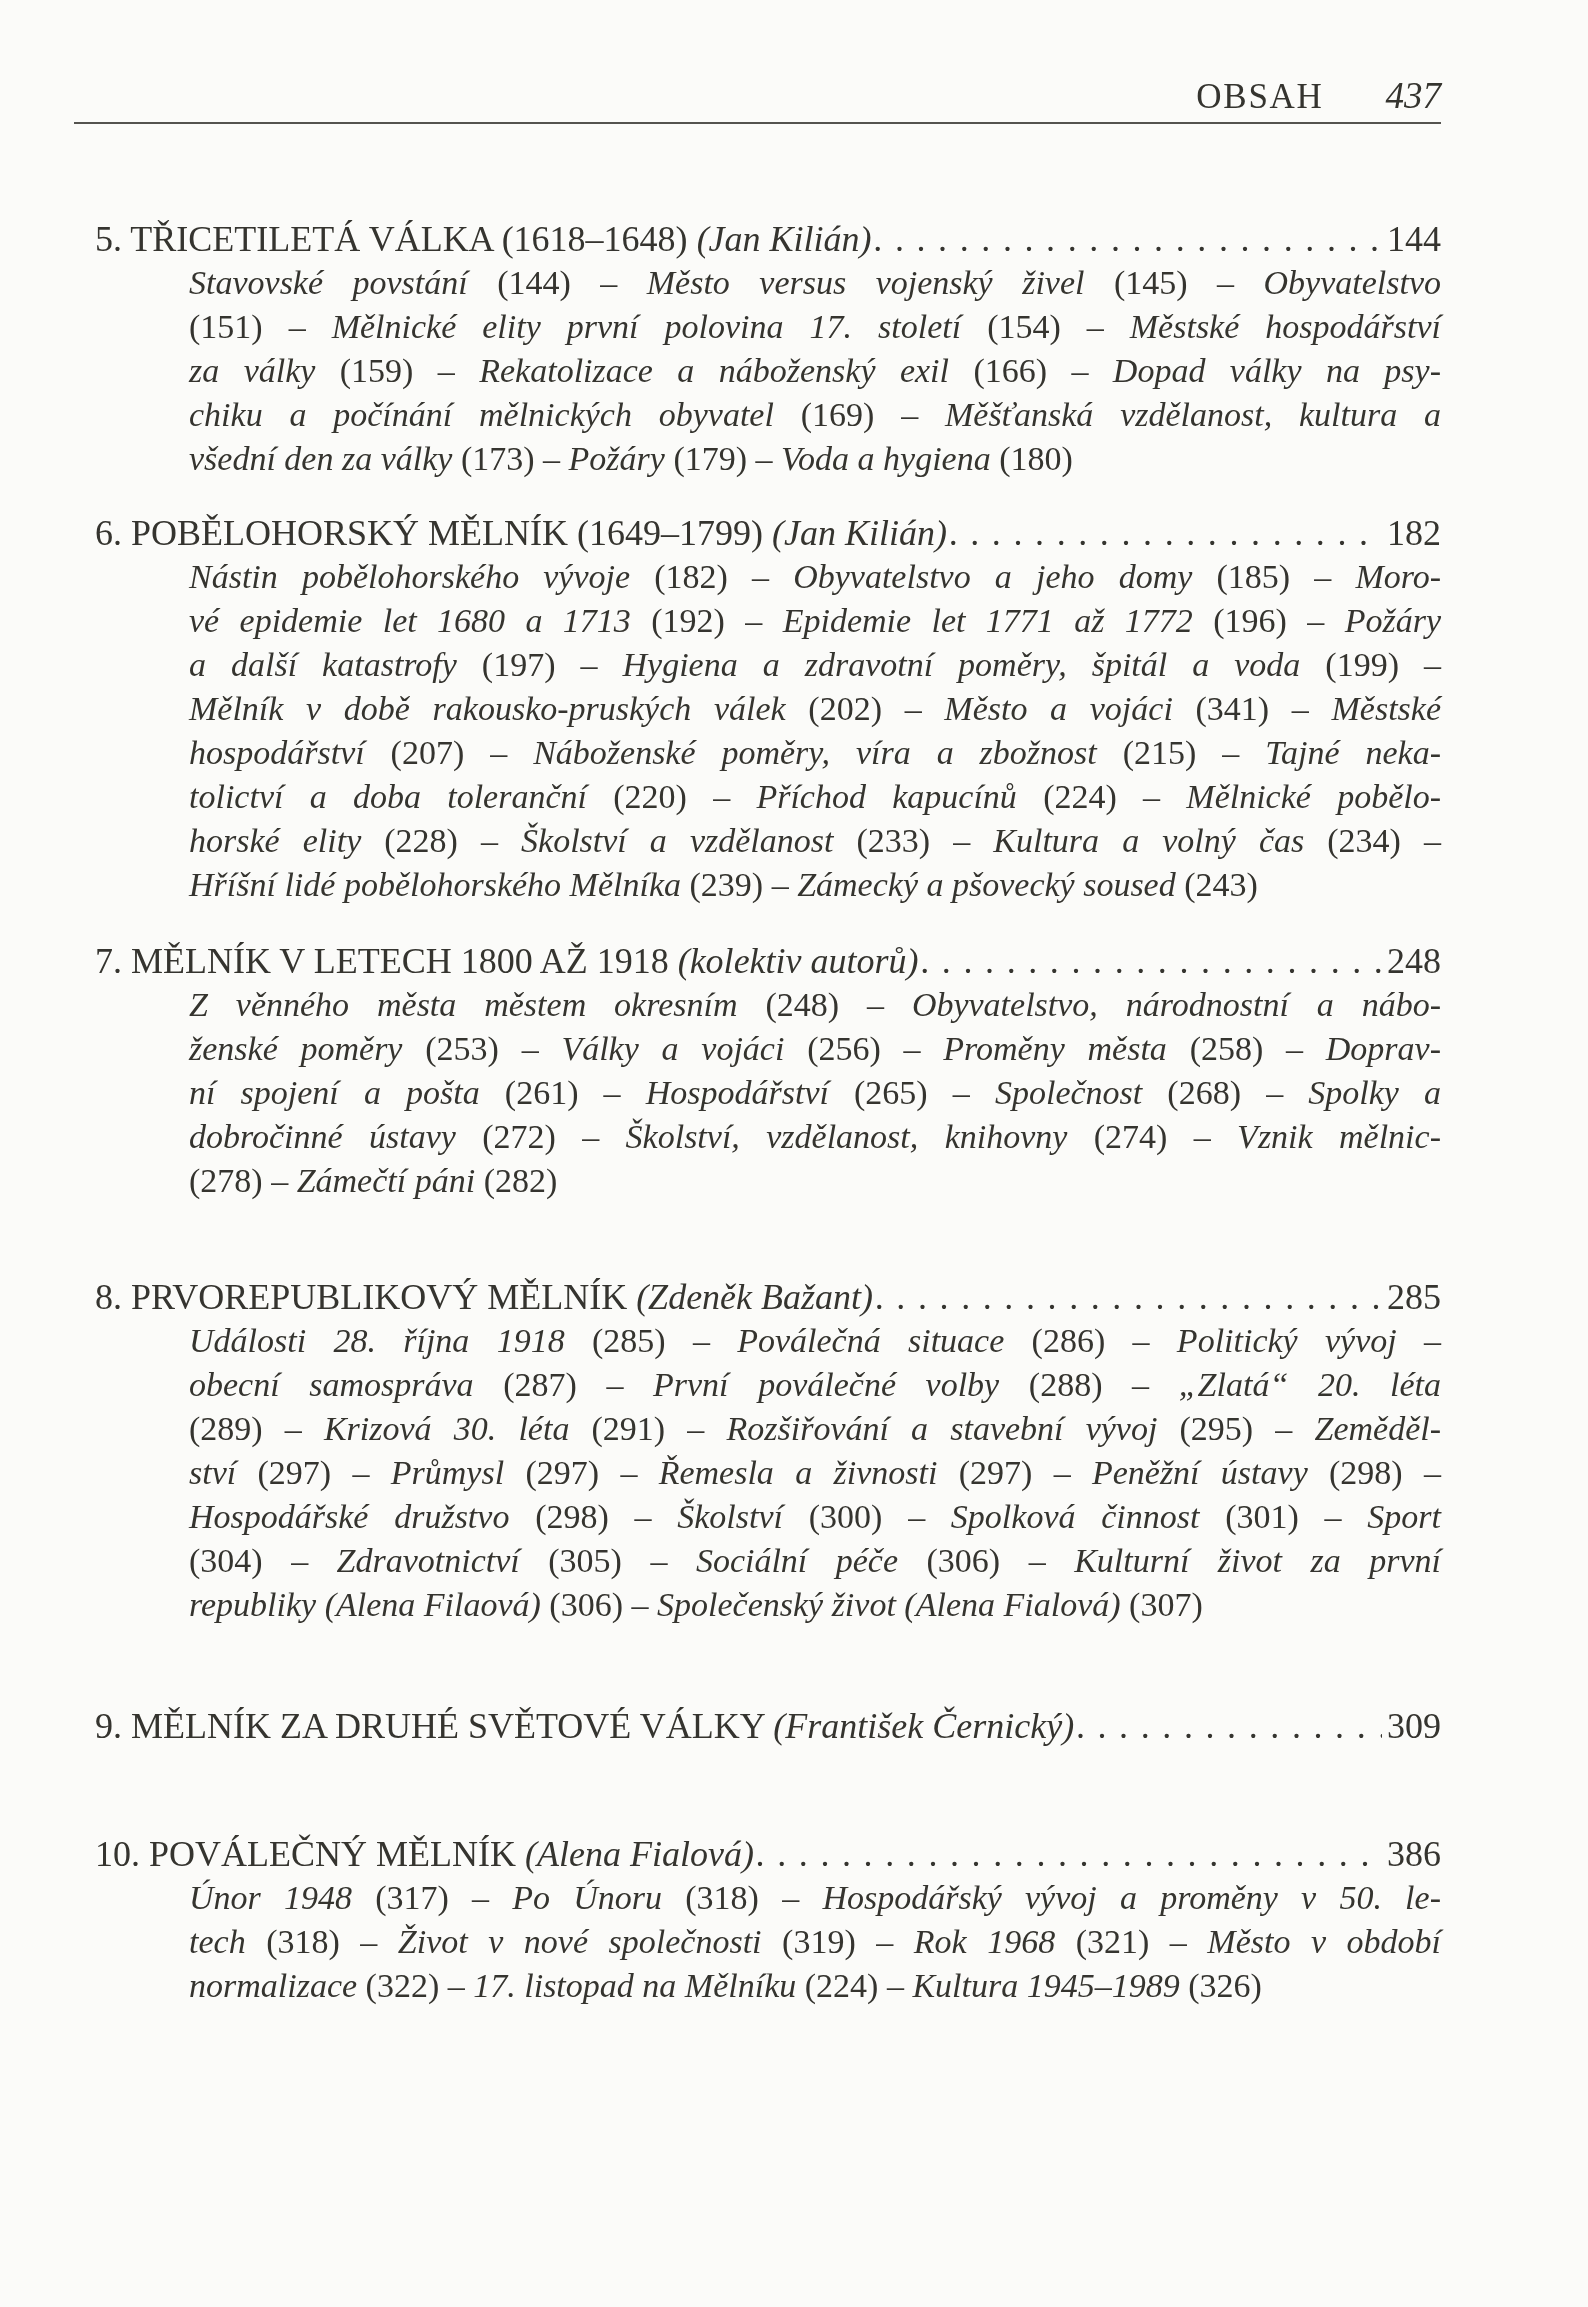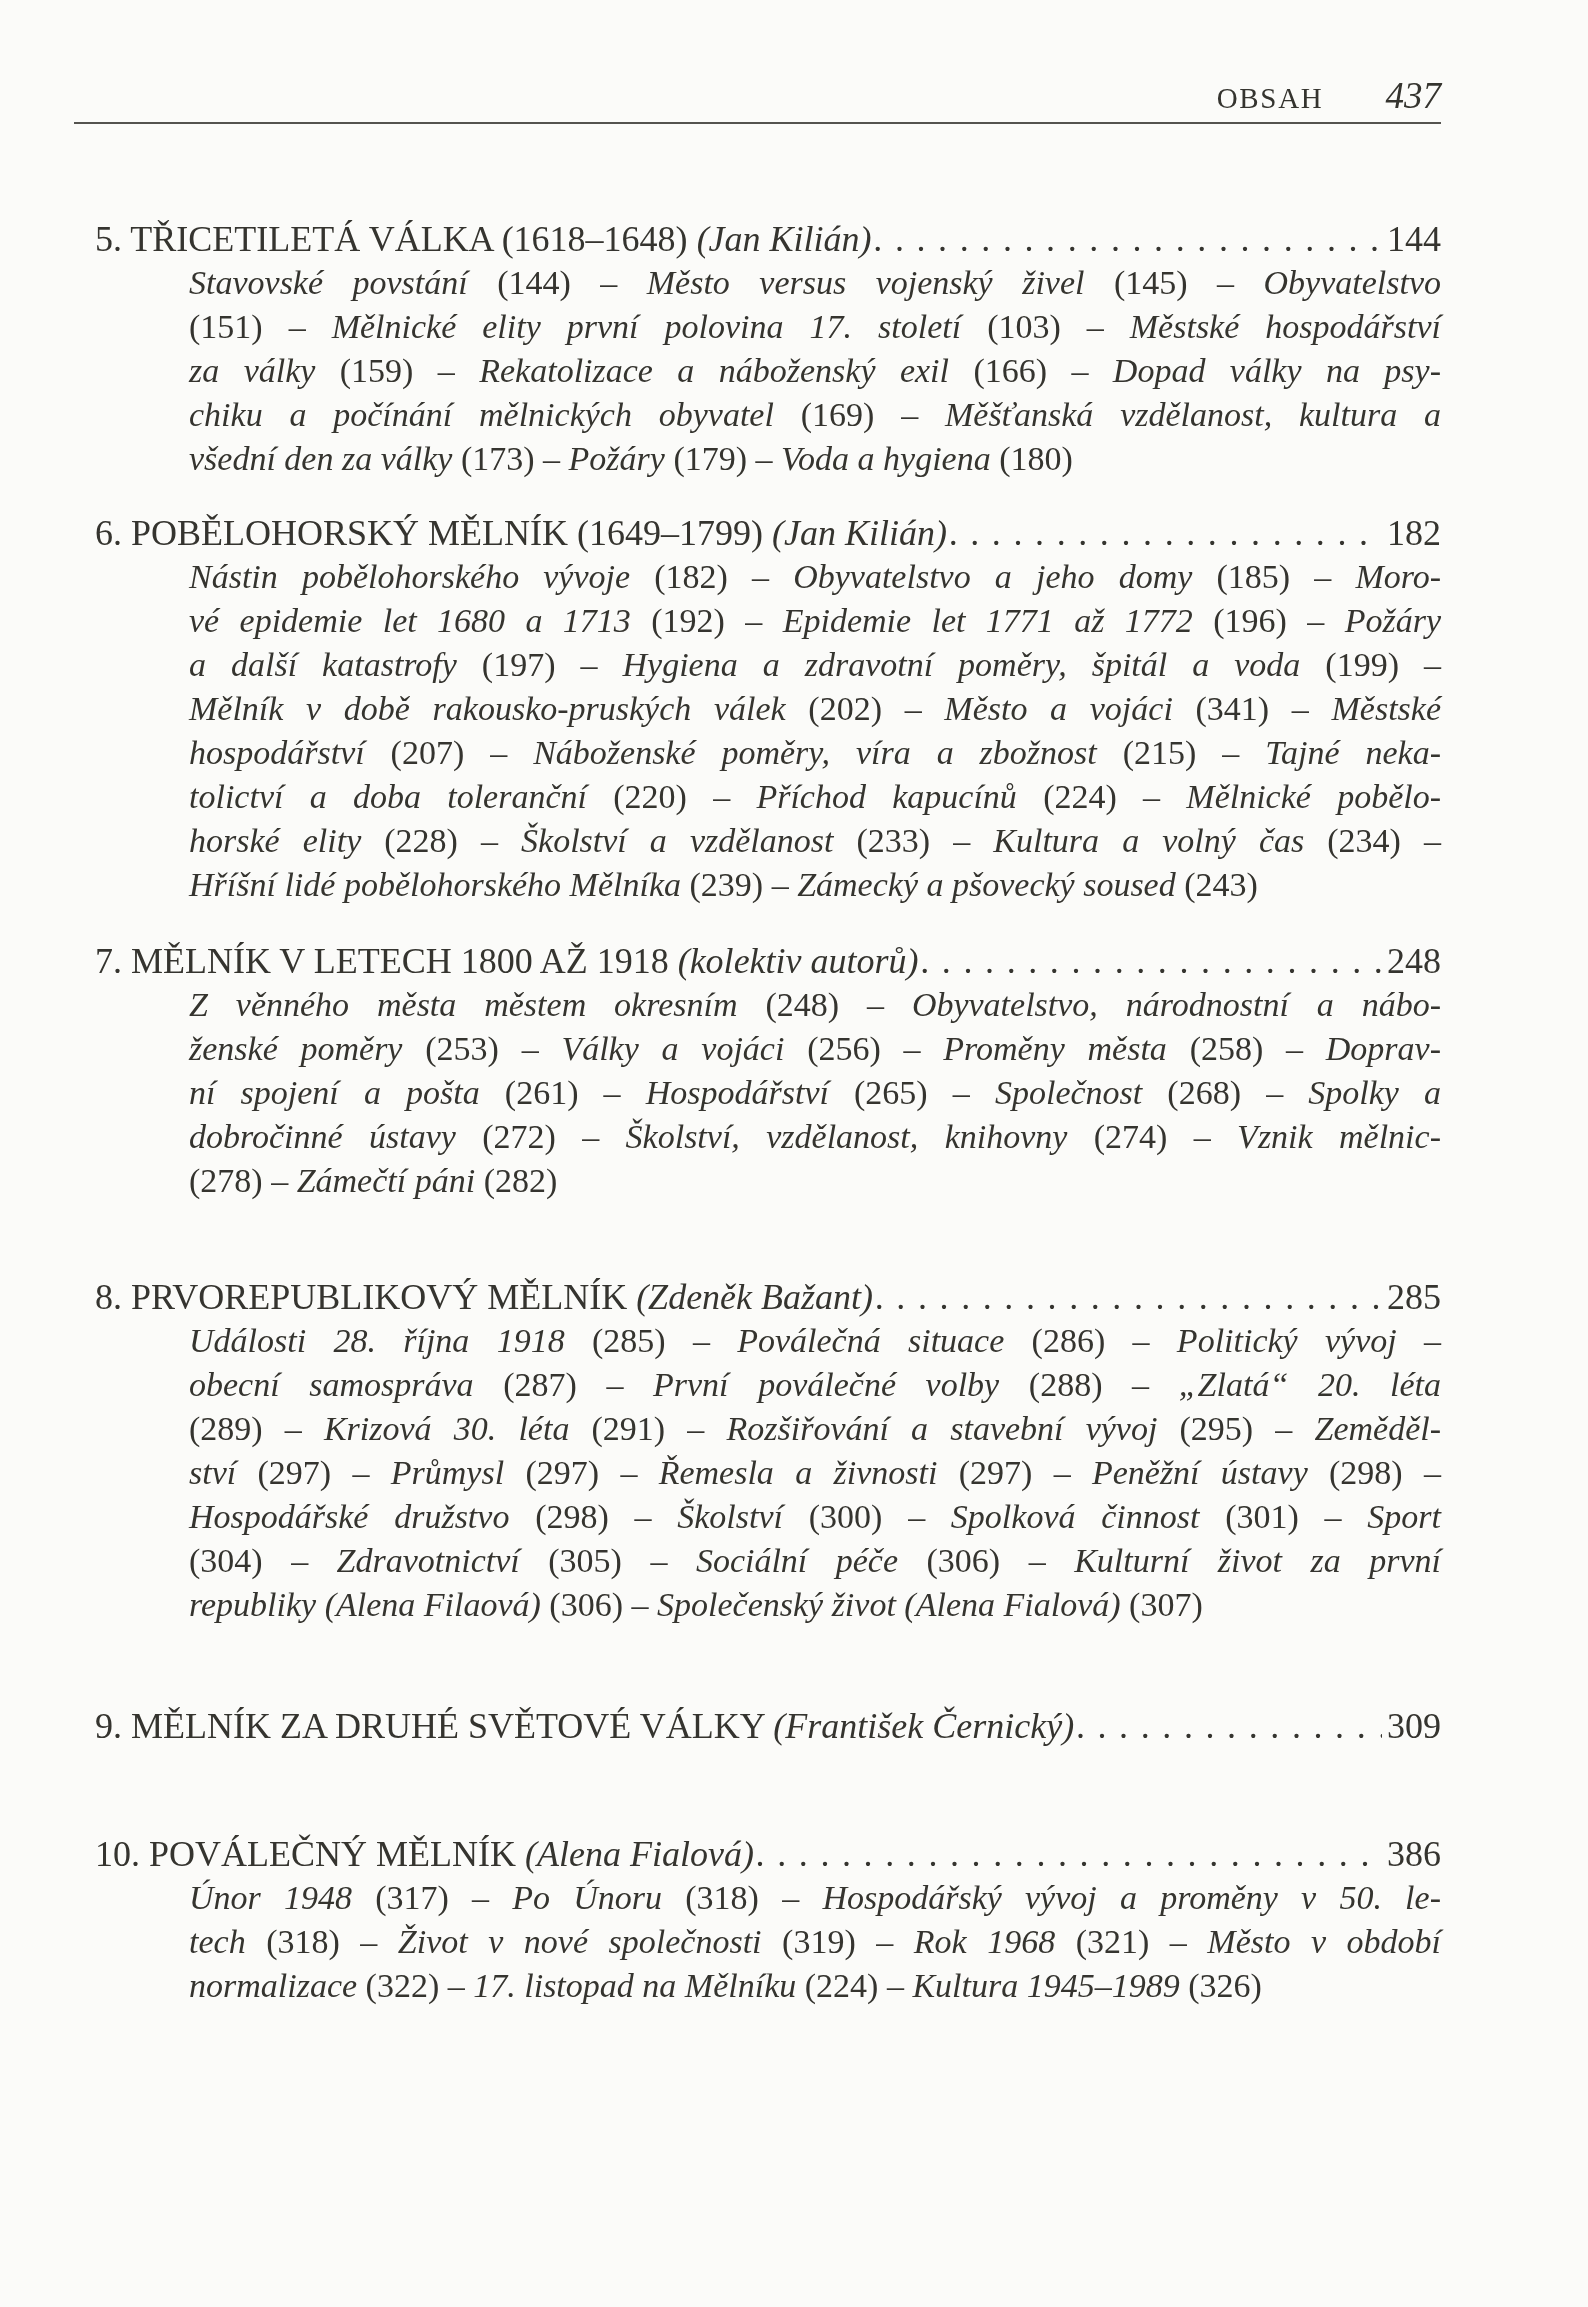--- a/index.html
+++ b/index.html
@@ -18,21 +18,21 @@
   .running-head {
     margin-left: 95px;
     width: 1346px;
     padding-top: 74px;
     display: flex;
     justify-content: flex-end;
     align-items: baseline;
     gap: 62px;
   }
   .running-head .head-title {
-    font-size: 29px;
+    font-size: 35px;
     letter-spacing: 1.7px;
   }
   .running-head .head-page {
     font-style: italic;
     font-size: 37px;
   }
   .head-rule {
     margin: 5px 0 0 74px;
     width: 1367px;
     border: 0;
@@ -99,21 +99,21 @@
 
   <div class="content">
       <section class="chapter">
         <div class="heading">
           <span class="ch-title">5. TŘICETILETÁ VÁLKA (1618–1648) <span class="author">(Jan Kilián)</span></span>
           <span class="leader"></span>
           <span class="ch-page">144</span>
         </div>
         <div class="desc">
           <div class="line">Stavovské povstání <span class="up">(144)</span> – Město versus vojenský živel <span class="up">(145)</span> – Obyvatelstvo</div>
-          <div class="line"><span class="up">(151)</span> – Mělnické elity první polovina 17. století <span class="up">(103)</span> – Městské hospodářství</div>
+          <div class="line"><span class="up">(151)</span> – Mělnické elity první polovina 17. století <span class="up">(154)</span> – Městské hospodářství</div>
           <div class="line">za války <span class="up">(159)</span> – Rekatolizace a náboženský exil <span class="up">(166)</span> – Dopad války na psy-</div>
           <div class="line">chiku a počínání mělnických obyvatel <span class="up">(169)</span> – Měšťanská vzdělanost, kultura a</div>
           <div class="line last">všední den za války <span class="up">(173)</span> – Požáry <span class="up">(179)</span> – Voda a hygiena <span class="up">(180)</span></div>
         </div>
       </section>
       <section class="chapter">
         <div class="heading">
           <span class="ch-title">6. POBĚLOHORSKÝ MĚLNÍK (1649–1799) <span class="author">(Jan Kilián)</span></span>
           <span class="leader"></span>
           <span class="ch-page">182</span>

